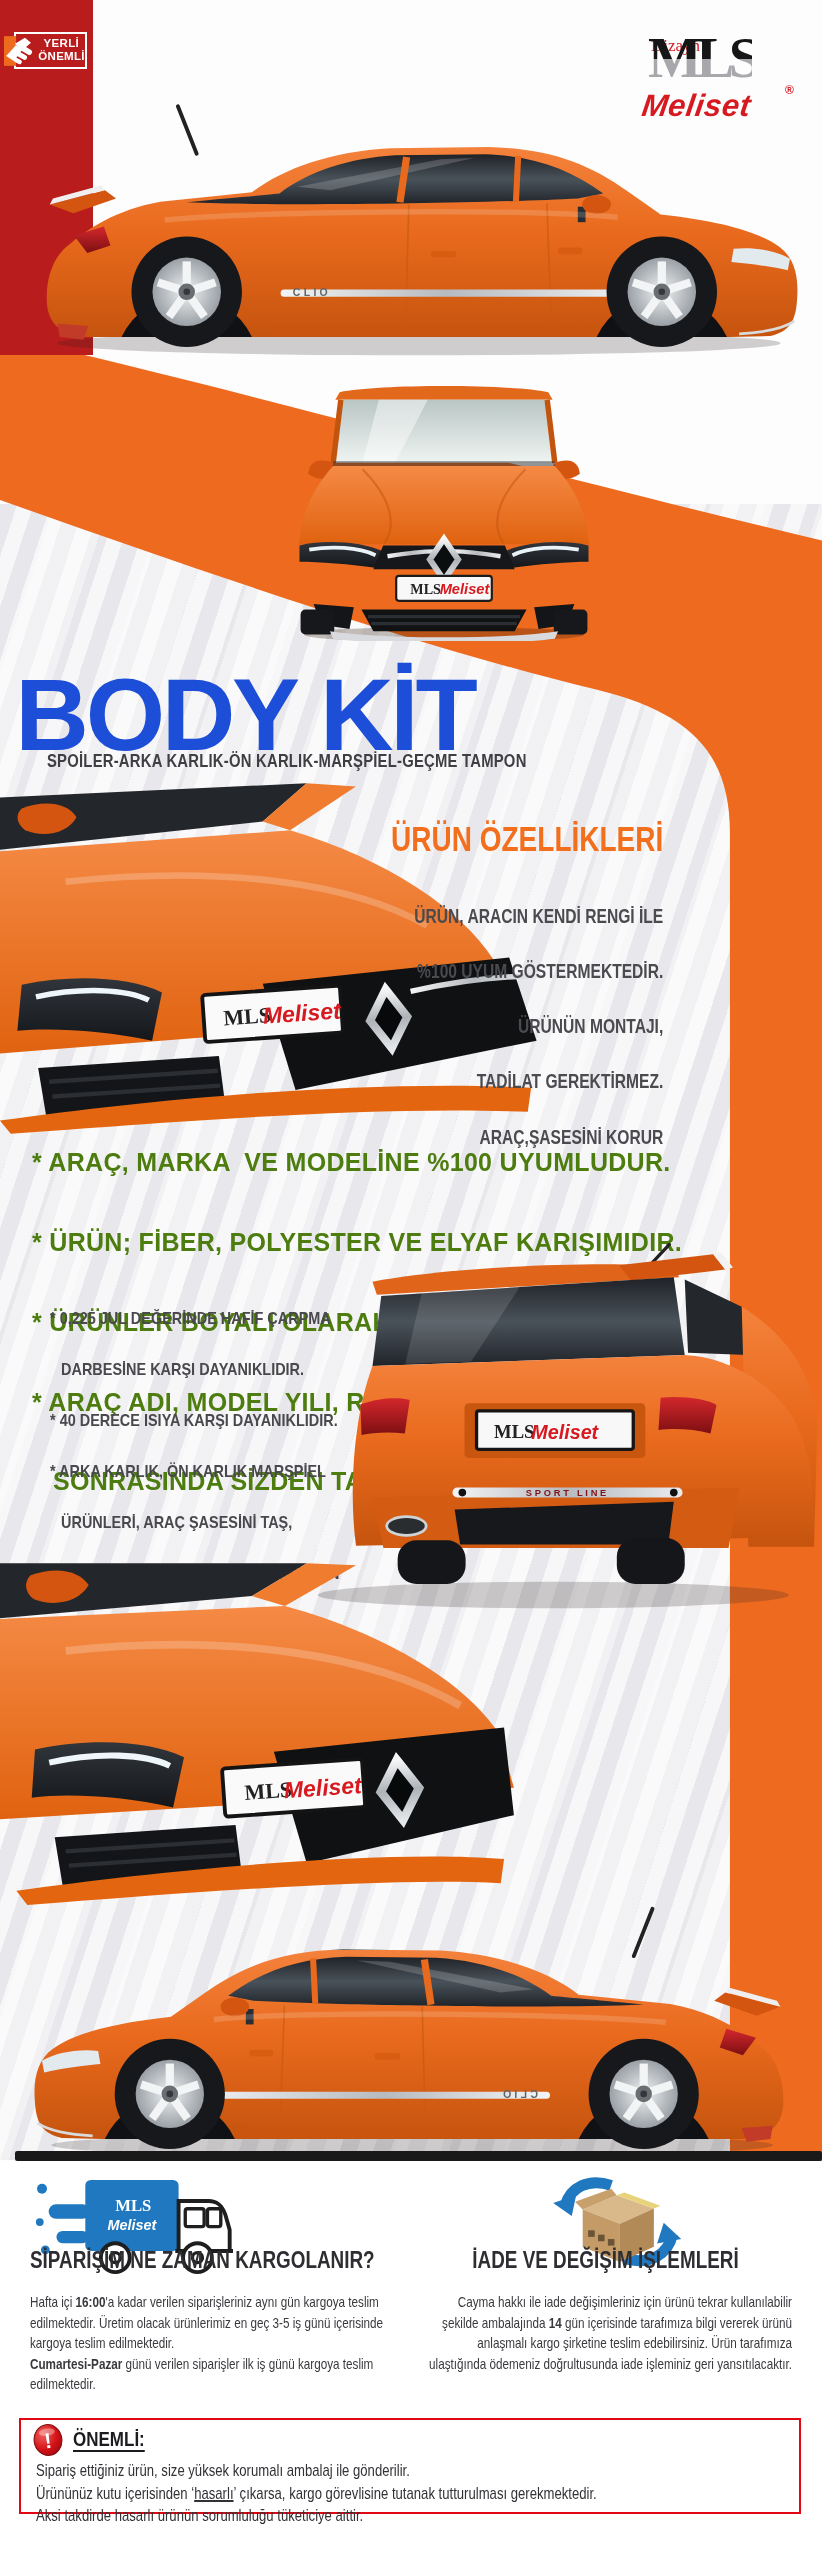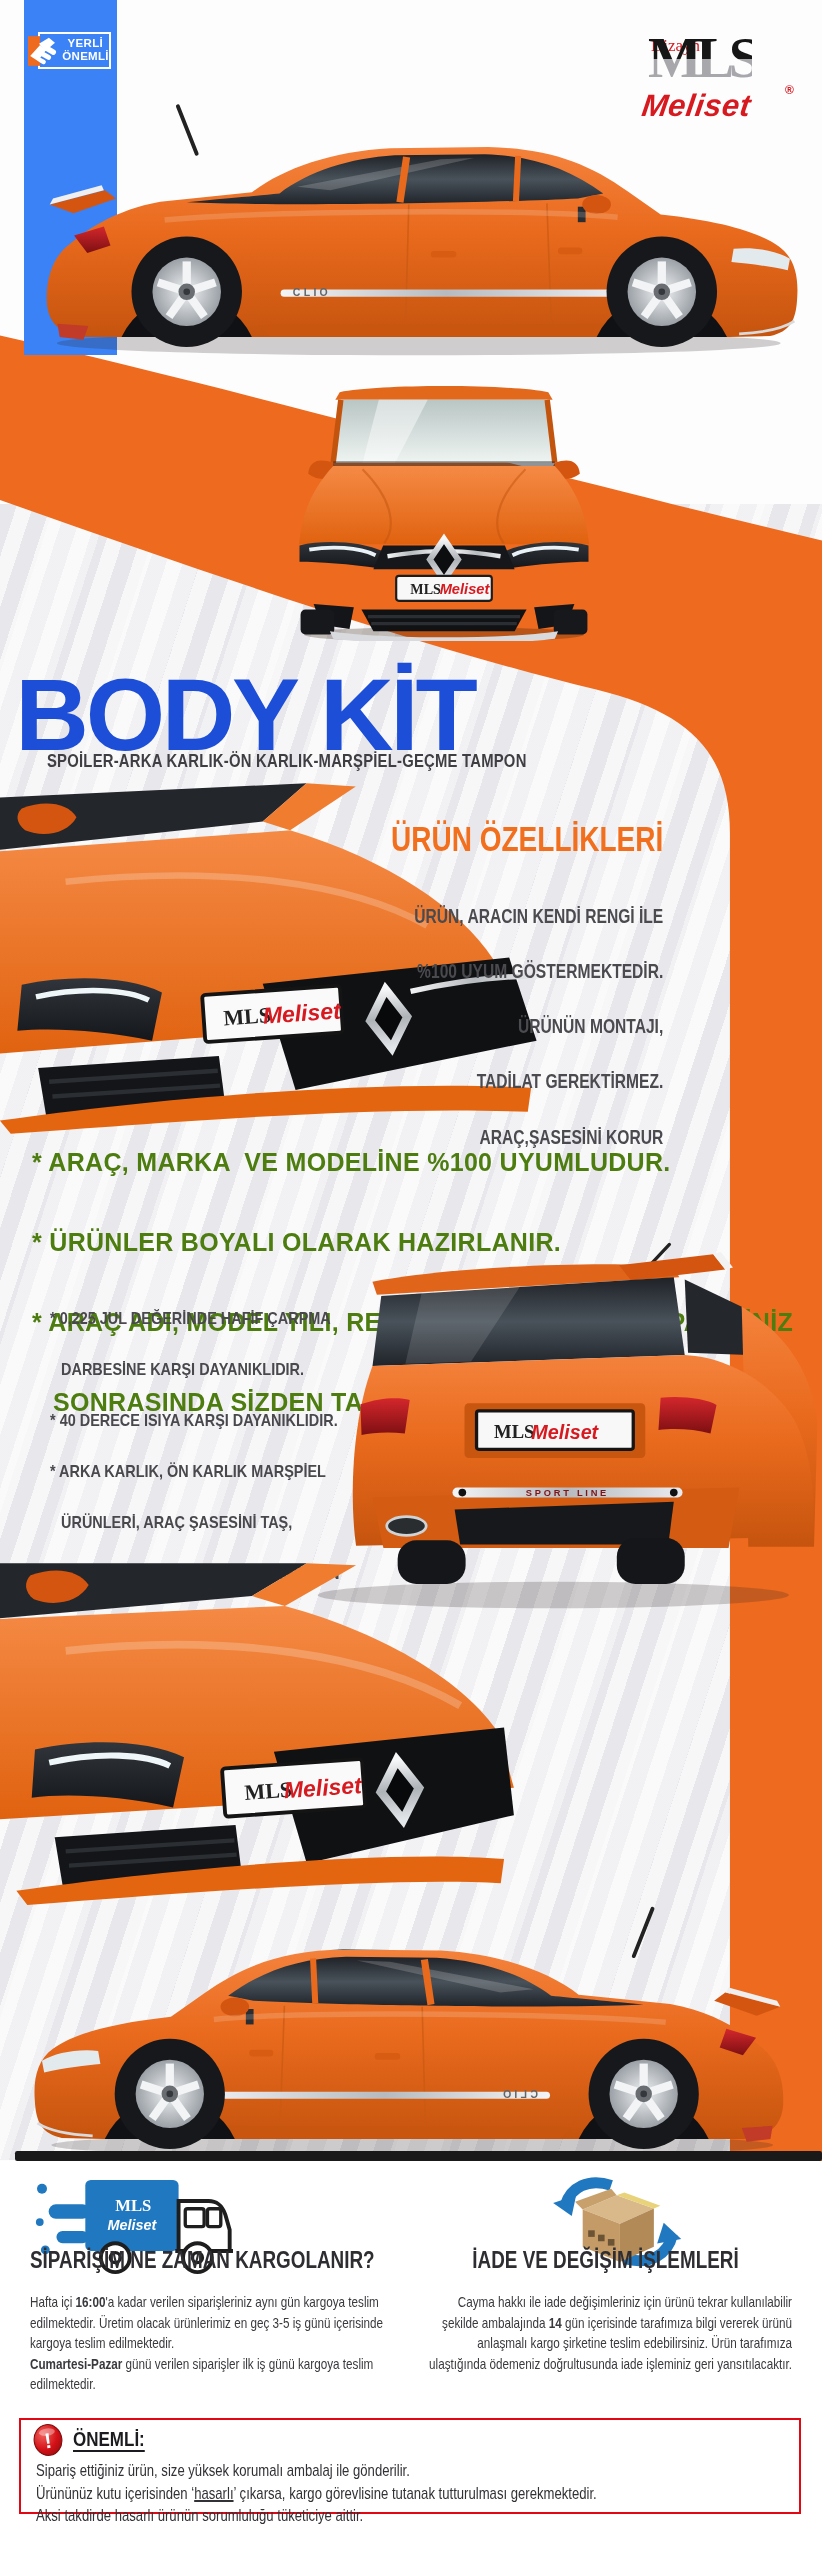--- a/index.html
+++ b/index.html
@@ -4,21 +4,21 @@
 <style>
   html,body{margin:0;padding:0;background:#ffffff;}
   .canvas{position:relative;width:822px;height:2576px;overflow:hidden;background:#fdfdfe;
           font-family:"Liberation Sans",sans-serif;}
   .abs{position:absolute;}
   
   .stripes{left:0;top:504px;width:822px;height:1656px;background:#f1f0f3;
     background-image:
       repeating-linear-gradient(108deg, rgba(255,255,255,0) 0 16.4px, rgba(255,255,255,.65) 16.4px 32px),
       repeating-linear-gradient(108deg, rgba(221,220,227,.45) 0 52px, rgba(242,242,245,.45) 52px 104px);}
-  .orange-left{left:0;top:0;width:93px;height:355px;background:#3b82f6;margin-left:24px;}
+  .orange-left{left:0;top:0;width:93px;height:355px;background:#b91c1c;}
   
   .badge{left:14.3px;top:32px;width:69px;height:33px;border:2.2px solid #fff;}
   .badge-txt{left:22px;top:2.7px;width:46px;text-align:center;color:#fff;font-weight:700;
              font-size:11.5px;line-height:13px;letter-spacing:0.3px;}
   
   .dizayn{left:651px;top:36px;font-family:"Liberation Serif",serif;font-size:17px;color:#d71920;}
   .monogram{left:648px;top:28.5px;width:104px;text-align:center;font-family:"Liberation Serif",serif;
     font-weight:700;font-size:57px;line-height:57px;letter-spacing:-5.5px;
     background:linear-gradient(#161616 52%,#a8a8ac 52%);-webkit-background-clip:text;background-clip:text;color:transparent;}
   .meliset-word{left:601px;top:88px;width:191px;text-align:center;color:#d71920;
@@ -274,20 +274,21 @@
   <div class="abs feat-lines">
     <div>ÜRÜN, ARACIN KENDİ RENGİ İLE</div>
     <div>%100 UYUM GÖSTERMEKTEDİR.</div>
     <div>ÜRÜNÜN MONTAJI,</div>
     <div>TADİLAT GEREKTİRMEZ.</div>
     <div>ARAÇ,ŞASESİNİ KORUR</div>
   </div>
 
   <div class="abs bul-lg">
     <div>* ARAÇ, MARKA  VE MODELİNE %100 UYUMLUDUR.</div>
+    <div>* ÜRÜN; FİBER, POLYESTER VE ELYAF KARIŞIMIDIR.</div>
     <div>* ÜRÜNLER BOYALI OLARAK HAZIRLANIR.</div>
     <div>* ARAÇ ADI, MODEL YILI, RENK ADI, RENK KODU SİPARİŞİNİZ</div>
     <div class="wrap">SONRASINDA SİZDEN TALEP EDİLİR.</div>
   </div>
 
   <div class="abs bul-sm">
     <div>* 0,225 JUL DEĞERİNDE HAFİF ÇARPMA</div>
     <div class="wrap">DARBESİNE KARŞI DAYANIKLIDIR.</div>
     <div>* 40 DERECE ISIYA KARŞI DAYANIKLIDIR.</div>
     <div>* ARKA KARLIK, ÖN KARLIK MARŞPİEL</div>

